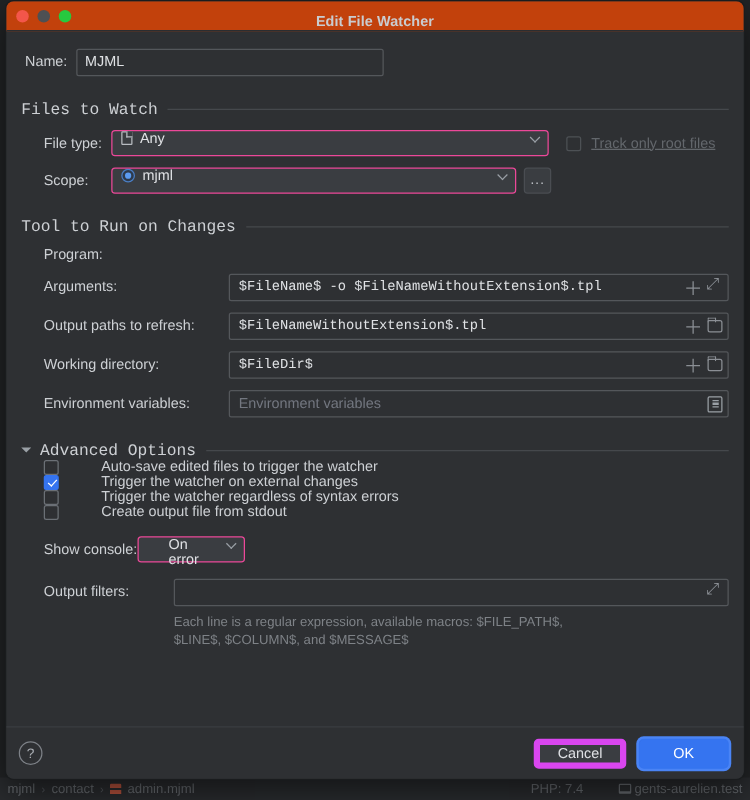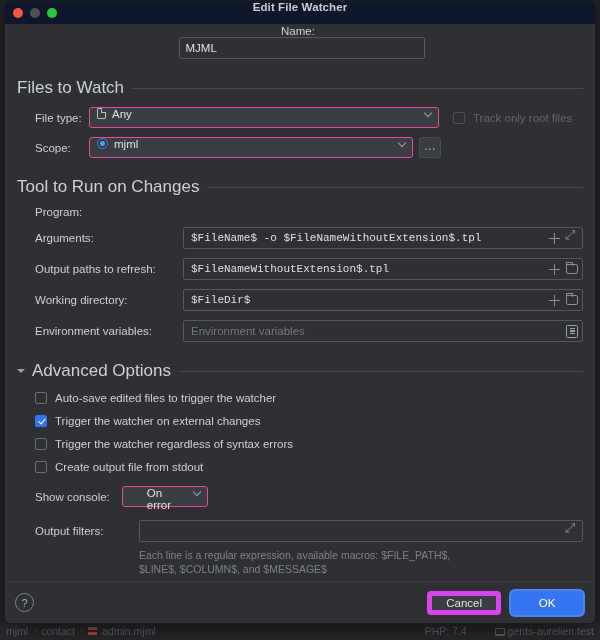--- a/index.html
+++ b/index.html
@@ -45,22 +45,22 @@
     border-radius: 7px 7px 7px 7px;
     display: flex; flex-direction: column;
     box-shadow: 0 8px 30px rgba(0,0,0,.6);
     overflow: hidden;
   }
 
   
   #titlebar {
     height: 24px; flex: 0 0 24px;
     position: relative;
-    display: flex; align-items: flex-start;
-    background: #0f172a;
+    display: flex; align-items: flex-end;
+    background: #c2410c;
     border-bottom: 1px solid #2b2d30;
   }
   .traffic { position: absolute; left: 8px; top: 7px; display: flex; gap: 7px; }
   .tl { width: 10px; height: 10px; border-radius: 50%; }
   .tl.red { background: #f3564a; }
   .tl.yellow { background: #4e5053; }
   .tl.green { background: #27c93f; }
   #dialog-title {
     flex: 1; text-align: center;
     font-size: 11.5px; color: #c9ccd0; font-weight: bold;
@@ -70,42 +70,42 @@
   #body { flex: 1; padding: 0 12px; overflow: hidden; position: relative; }
 
   
   .row { display: flex; align-items: center; }
   .lbl {
     font-size: 11.5px; color: #cdd0d4;
     white-space: nowrap;
   }
 
   
-  #name-row { padding-left: 3px; flex-direction: column; }
+  #name-row { margin-top: 14px; padding-left: 3px; }
   #name-row .lbl { width: 41px; }
   .txtfield {
     background: #2e3033;
     border: 1px solid #54575b;
     border-radius: 2px;
     height: 22px;
     color: #dfe1e4;
     font-size: 11.5px;
     font-family: "Liberation Sans", sans-serif;
     padding: 0 6px;
     display: flex; align-items: center;
     outline: none;
   }
   #name-input { width: 246px; }
 
   
   .section {
     display: flex; align-items: center; gap: 8px;
     margin-top: 19px;
   }
-  .section-title { font-size: 17px; color: #cdd0d4; white-space: nowrap; }
+  .section-title { font-size: 13px; color: #cdd0d4; white-space: nowrap; font-family: Liberation Mono, monospace; }
   .section-rule { flex: 1; height: 1px; background: #45484c; }
   .twisty {
     width: 9px; height: 9px; flex: 0 0 9px;
     position: relative; margin-right: -2px;
   }
   .twisty::before {
     content: ""; position: absolute; left: 0px; top: 2px;
     border-left: 4px solid transparent; border-right: 4px solid transparent;
     border-top: 4px solid #9aa0a6;
   }
@@ -171,21 +171,21 @@
   }
   .cbx.checked { background: #3574f0; border-color: #3574f0; }
   .cbx.checked::after {
     content: ""; position: absolute; left: 3.5px; top: 1px;
     width: 3px; height: 6px;
     border-right: 1.8px solid #fff; border-bottom: 1.8px solid #fff;
     transform: rotate(42deg);
   }
   .cbx.disabled { border-color: #4d5155; }
   .cbx-label { font-size: 11.5px; color: #cdd0d4; }
-  .cbx-label.disabled { color: #63676c; }
+  .cbx-label.disabled { color: #63676c; text-decoration: underline; }
 
   
   .field-row { display: flex; align-items: center; margin-top: 9px; padding-left: 18px; }
   .field-row .lbl { width: 148px; flex: 0 0 148px; }
   .field-box {
     flex: 1;
     background: #2e3033;
     border: 1px solid #54575b;
     border-radius: 2px;
     height: 22px;
@@ -223,26 +223,26 @@
   }
   .ic-list {
     width: 12px; height: 13px;
     border: 1.2px solid #9aa0a6; border-radius: 1.5px;
     display: flex; flex-direction: column; justify-content: center; gap: 1.5px;
     padding: 0 2.5px;
   }
   .ic-list i { display: block; height: 1.2px; background: #9aa0a6; }
 
   
-  .adv-cbx-row { display: flex; align-items: center; margin-top: 11px; padding-left: 18px; }
+  .adv-cbx-row { display: flex; align-items: center; padding-left: 18px; gap: 26px; }
   .adv-cbx-row:first-of-type { margin-top: 13px; }
 
   #show-console-row { margin-top: 13px; padding-left: 18px; }
   #show-console-row .lbl { flex: 0 0 auto; }
-  #show-console-combo { width: 86px; margin-left: 12px; padding-left: 24px; }
+  #show-console-combo { width: 86px; margin-left: 0; padding-left: 24px; }
 
   #output-filters-row { margin-top: 13px; padding-left: 18px; }
   #output-filters-row .lbl { width: 104px; flex: 0 0 104px; }
 
   .hint {
     margin-top: 6px; padding-left: 122px;
     font-size: 10.5px; color: #7e8287; line-height: 1.35;
     max-width: 470px;
   }
 

